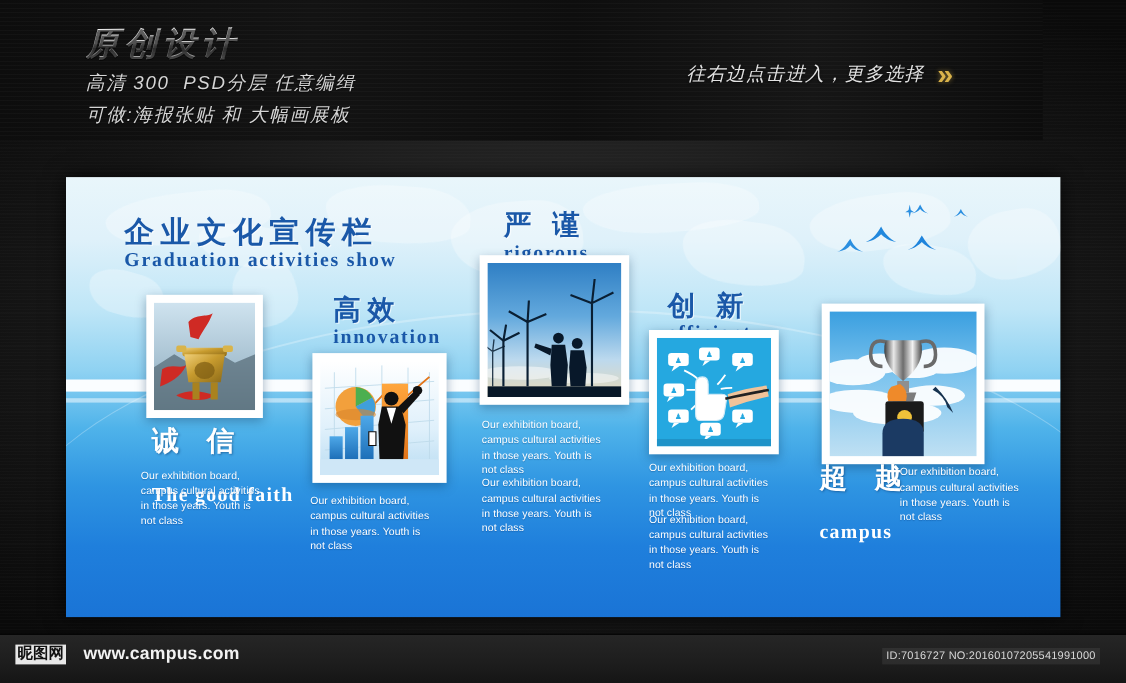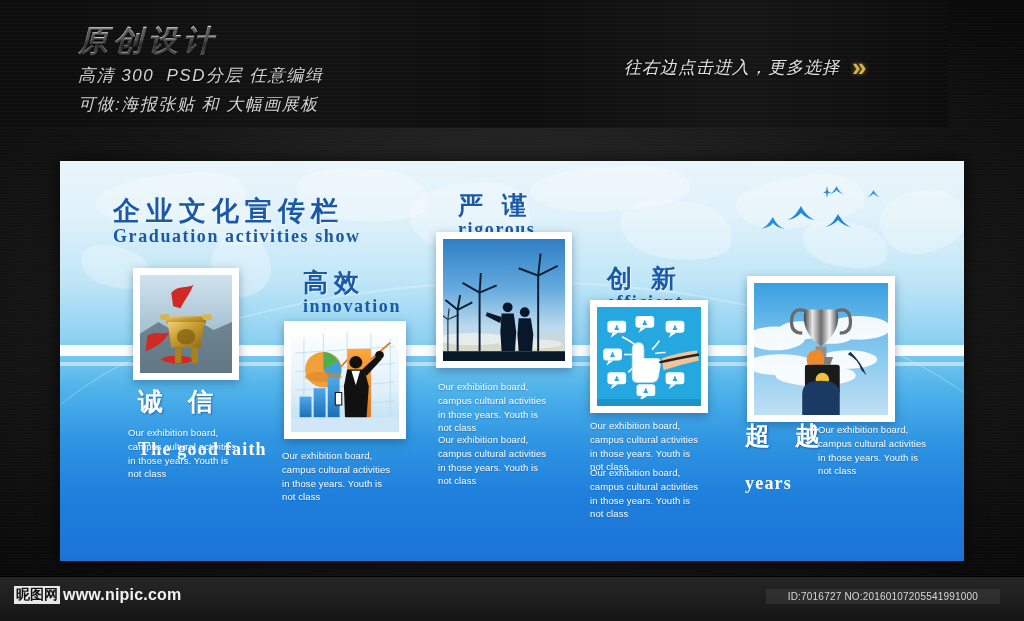--- a/index.html
+++ b/index.html
@@ -132,30 +132,30 @@
     letter-spacing:.1px;white-space:pre-line;
     text-shadow:0 1px 1px rgba(0,50,110,.35);
   }
 
   
   #bottombar{
     position:absolute;left:0;bottom:0;width:1024px;height:44px;
     background:linear-gradient(180deg,#262626 0%,#1d1d1d 60%,#151515 100%);
     border-top:1px solid #000;
   }
-  #brand{position:absolute;left:14px;top:9px;display:flex;align-items:center;gap:2px;}
+  #brand{position:absolute;left:14px;top:9px;display:flex;align-items:center;gap:15px;}
   #brand .sq{
     display:inline-block;font-size:14px;font-weight:bold;color:#111;background:#e8e8e8;
     padding:1px 2px;margin-right:1px;line-height:1.1;font-family:"DejaVu Sans",sans-serif;
   }
   #brand .url{font-size:16px;font-weight:bold;color:#f2f2f2;letter-spacing:.2px;}
   #idtag{
     position:absolute;right:24px;top:12px;
     font-size:10px;color:#d8d8d8;letter-spacing:.2px;
-    background:rgba(255,255,255,.07);padding:2px 22px;
+    background:rgba(255,255,255,.07);padding:2px 4px;
   }
 </style>
 </head>
 <body>
 
 <div id="page">
 
   <div id="topband">
 
     <div class="promo">
@@ -463,30 +463,30 @@
           <path d="M42 52 Q38 56 40 62 L52 62 Q54 54 48 50 Z" fill="#ef8a2a"></path>
           <rect x="38" y="62" width="26" height="22" rx="2" fill="#1a1a1a"></rect>
           <circle cx="51" cy="73" r="5" fill="#f0c23a"></circle>
           <path d="M36 84 Q36 74 50 74 Q64 74 64 84 L64 100 L36 100 Z" fill="#1b3a63"></path>
           <path d="M72 52 Q80 60 84 70 L80 66 Q78 58 70 54 Z" fill="#16324f"></path>
         </svg>
       </div>
     </div>
     <div class="head light" style="left:685px;top:261px;">
       <div class="cn">超 越</div>
-      <div class="en">years</div>
+      <div class="en">campus</div>
     </div>
     <div class="body-txt" style="left:758px;top:262px;width:130px;">Our exhibition board,
 campus cultural activities
 in those years. Youth is
 not class</div>
 
   </div>
 
   <div id="bottombar">
     <div id="brand">
       <span class="sq">昵图网</span>
-      <span class="url">www.nipic.com</span>
+      <span class="url">www.campus.com</span>
     </div>
     <div id="idtag">ID:7016727 NO:20160107205541991000</div>
   </div>
 
 </div>
 
 </body></html>

